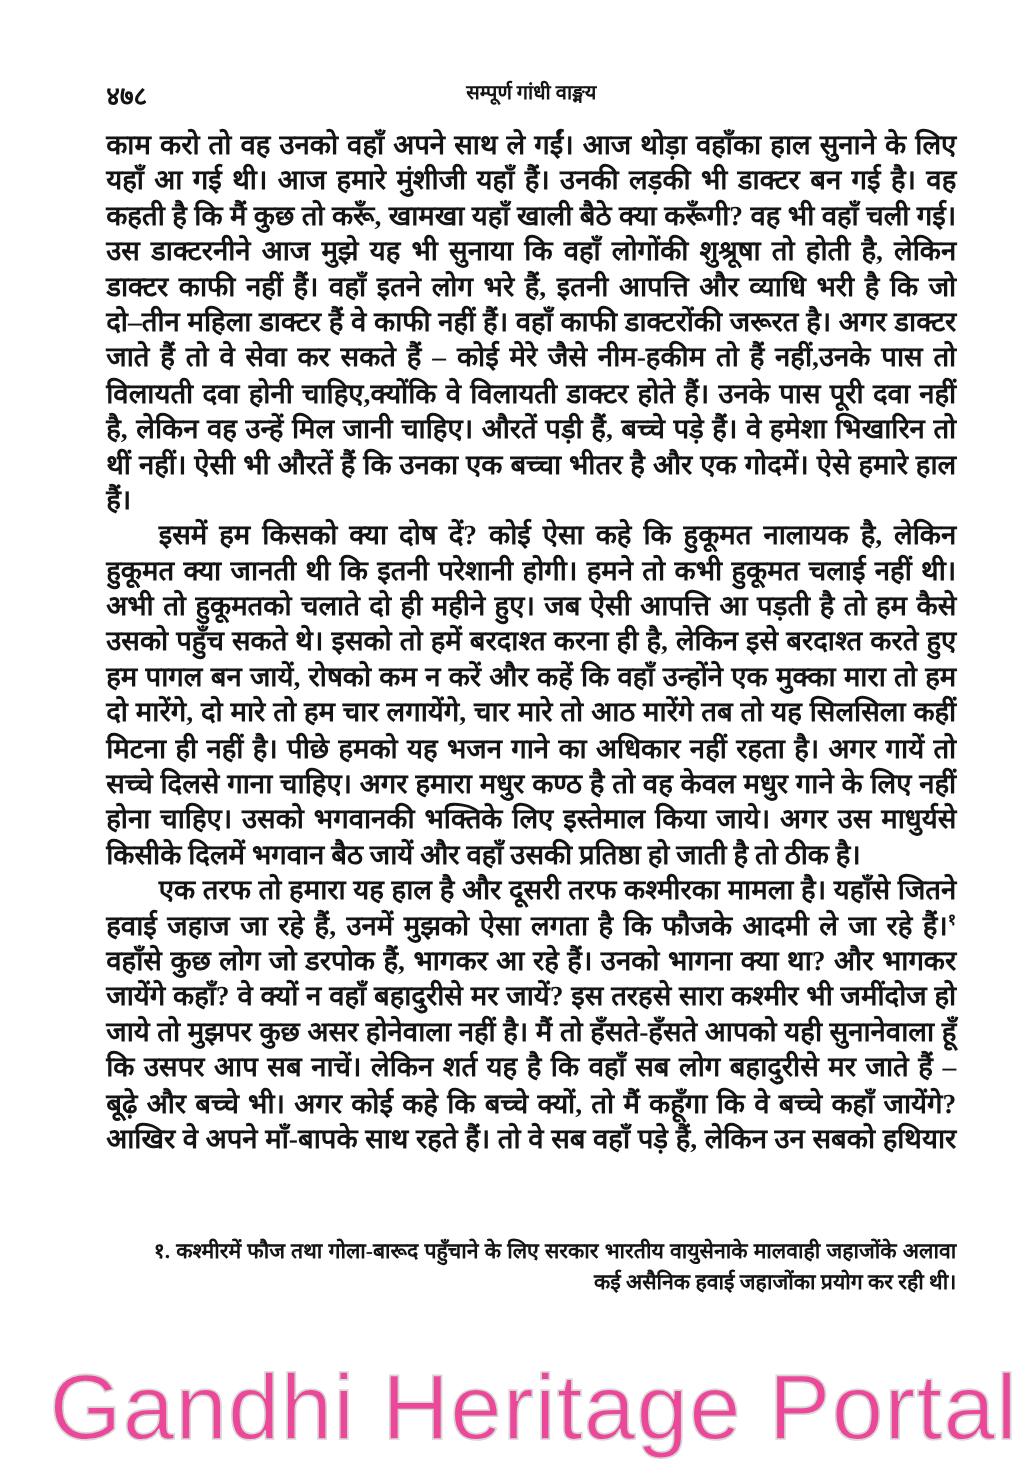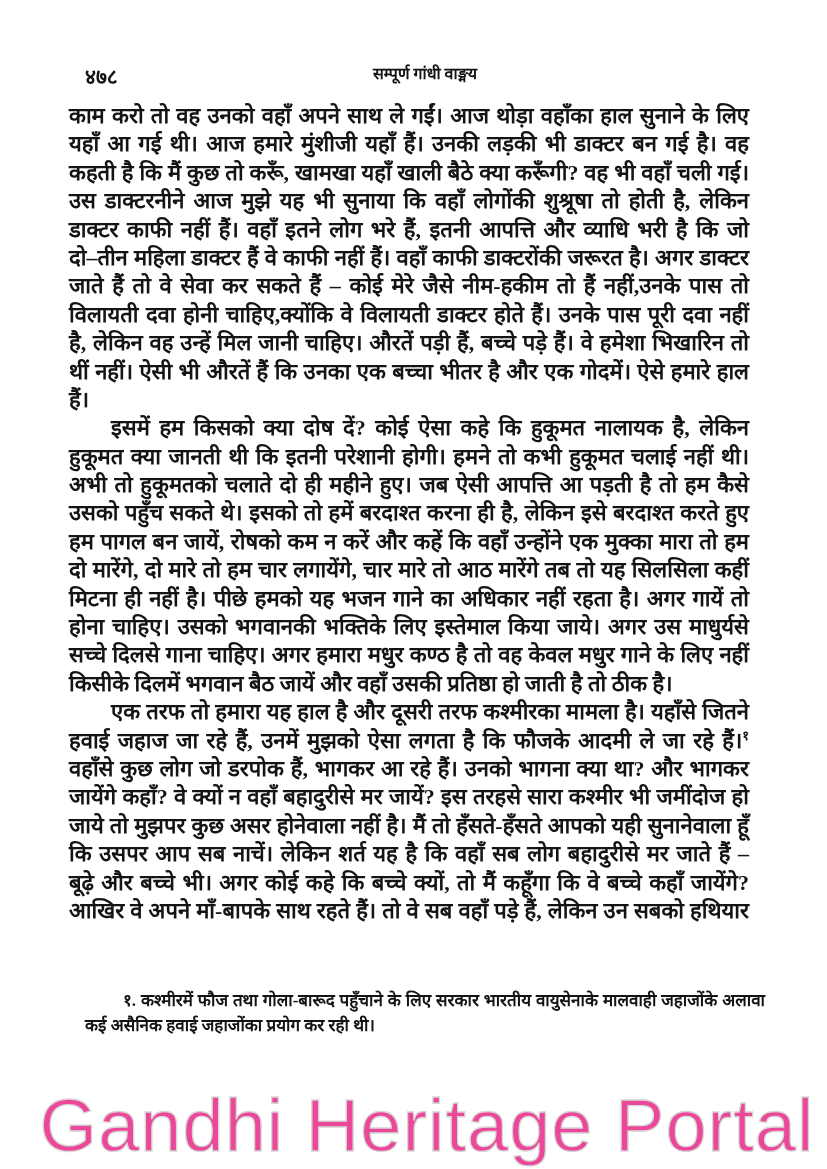--- a/index.html
+++ b/index.html
@@ -35,21 +35,21 @@
   .header-title {
     display: block;
     text-align: center;
     font-size: 16px;
     font-weight: 600;
   }
   
   .textblock {
     position: absolute;
     top: 102px;
-    left: 69px;
+    left: 85px;
     width: 680px;
   }
   .para {
     margin: 0;
   }
   .line {
     height: 28.4px;
     font-size: 22px;
     font-weight: 600;
     line-height: 28.4px;
@@ -75,21 +75,21 @@
   .footnote {
     position: absolute;
     top: 988px;
     left: 85px;
     width: 680px;
   }
   .fn-line {
     font-size: 17px;
     font-weight: 600;
     line-height: 25px;
-    text-align: left;
+    text-align: right;
     white-space: nowrap;
   }
   .fn-line.fn-first {
     text-indent: 38px;
     text-align: justify;
     text-align-last: justify;
   }
   
   .watermark {
     position: absolute;
@@ -135,22 +135,22 @@
         <div class="line last">हैं।</div>
       </div>
       <div class="para indent">
         <div class="line">इसमें हम किसको क्या दोष दें? कोई ऐसा कहे कि हुकूमत नालायक है, लेकिन</div>
         <div class="line">हुकूमत क्या जानती थी कि इतनी परेशानी होगी। हमने तो कभी हुकूमत चलाई नहीं थी।</div>
         <div class="line">अभी तो हुकूमतको चलाते दो ही महीने हुए। जब ऐसी आपत्ति आ पड़ती है तो हम कैसे</div>
         <div class="line">उसको पहुँच सकते थे। इसको तो हमें बरदाश्त करना ही है, लेकिन इसे बरदाश्त करते हुए</div>
         <div class="line">हम पागल बन जायें, रोषको कम न करें और कहें कि वहाँ उन्होंने एक मुक्का मारा तो हम</div>
         <div class="line">दो मारेंगे, दो मारे तो हम चार लगायेंगे, चार मारे तो आठ मारेंगे तब तो यह सिलसिला कहीं</div>
         <div class="line">मिटना ही नहीं है। पीछे हमको यह भजन गाने का अधिकार नहीं रहता है। अगर गायें तो</div>
+        <div class="line">सच्चे दिलसे गाना चाहिए। अगर हमारा मधुर कण्ठ है तो वह केवल मधुर गाने के लिए नहीं</div>
         <div class="line">होना चाहिए। उसको भगवानकी भक्तिके लिए इस्तेमाल किया जाये। अगर उस माधुर्यसे</div>
-        <div class="line">सच्चे दिलसे गाना चाहिए। अगर हमारा मधुर कण्ठ है तो वह केवल मधुर गाने के लिए नहीं</div>
         <div class="line last">किसीके दिलमें भगवान बैठ जायें और वहाँ उसकी प्रतिष्ठा हो जाती है तो ठीक है।</div>
       </div>
       <div class="para indent">
         <div class="line">एक तरफ तो हमारा यह हाल है और दूसरी तरफ कश्मीरका मामला है। यहाँसे जितने</div>
         <div class="line"><span>हवाई जहाज जा रहे हैं, उनमें मुझको ऐसा लगता है कि फौजके आदमी ले जा रहे हैं।</span><sup>१</sup></div>
         <div class="line">वहाँसे कुछ लोग जो डरपोक हैं, भागकर आ रहे हैं। उनको भागना क्या था? और भागकर</div>
         <div class="line">जायेंगे कहाँ? वे क्यों न वहाँ बहादुरीसे मर जायें? इस तरहसे सारा कश्मीर भी जमींदोज हो</div>
         <div class="line">जाये तो मुझपर कुछ असर होनेवाला नहीं है। मैं तो हँसते-हँसते आपको यही सुनानेवाला हूँ</div>
         <div class="line">कि उसपर आप सब नाचें। लेकिन शर्त यह है कि वहाँ सब लोग बहादुरीसे मर जाते हैं –</div>
         <div class="line">बूढ़े और बच्चे भी। अगर कोई कहे कि बच्चे क्यों, तो मैं कहूँगा कि वे बच्चे कहाँ जायेंगे?</div>

